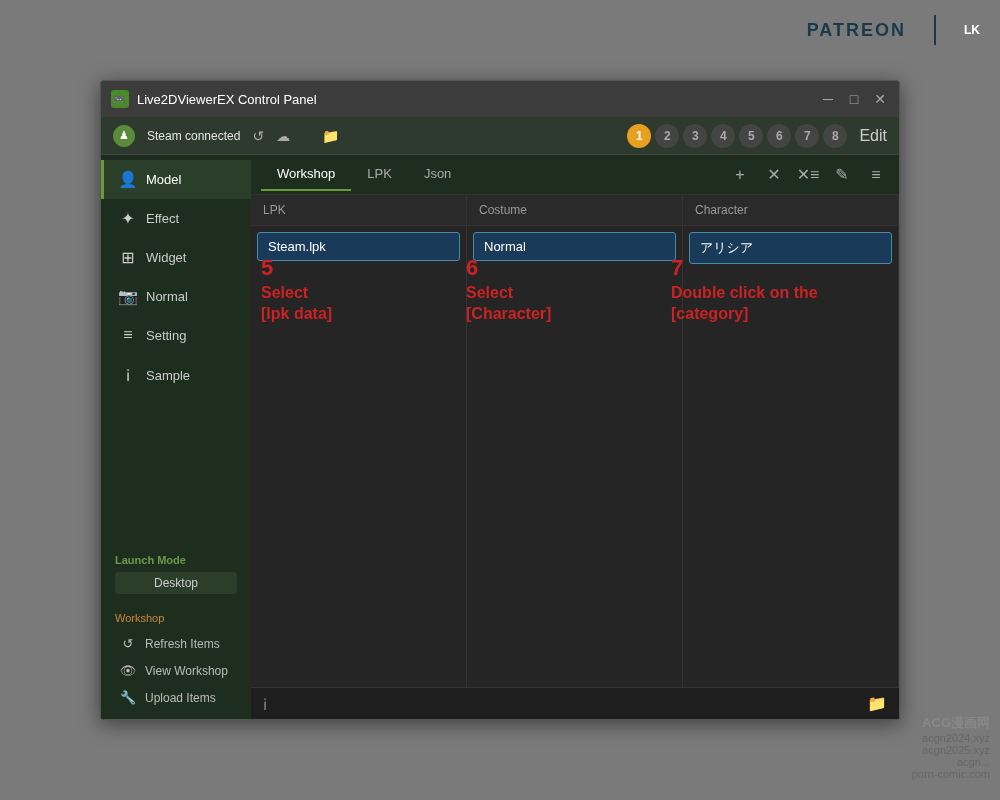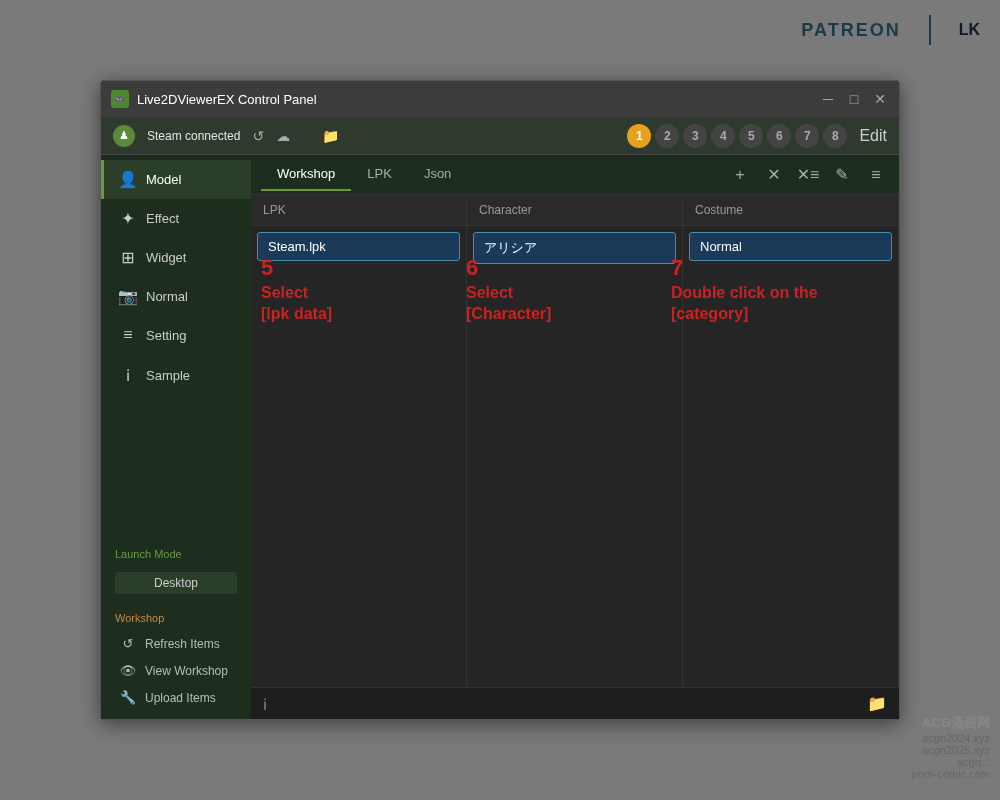--- a/index.html
+++ b/index.html
@@ -29,22 +29,22 @@
       font-size: 18px;
       font-weight: 700;
       letter-spacing: 2px;
     }
     .divider-line {
       width: 2px;
       height: 30px;
       background: #1a3a4a;
     }
     .lk-text {
-      color: #0f172a;
-      font-size: 16px;
+      color: #ffffff;
+      font-size: 12px;
       font-weight: 700;
     }
 
     
     .window {
       position: absolute;
       top: 80px;
       left: 100px;
       width: 800px;
       height: 640px;
@@ -194,21 +194,22 @@
       width: 20px;
       text-align: center;
     }
     .sidebar-spacer { flex: 1; }
     .launch-mode-section {
       padding: 10px 14px;
     }
     .launch-mode-label {
       color: #6a9a4a;
       font-size: 11px;
-      margin-bottom: 12px;
+      margin-bottom: 6px;
+      font-weight: bold;
     }
     .launch-mode-value {
       color: #ccc;
       font-size: 12px;
       background: #2a3e2a;
       padding: 4px 8px;
       border-radius: 3px;
       text-align: center;
     }
     .workshop-section {
@@ -490,30 +491,30 @@
       <div class="columns-panel">
 
         <div class="data-column">
           <div class="column-header">LPK</div>
           <div class="column-body">
             <div class="column-item selected">Steam.lpk</div>
           </div>
         </div>
 
         <div class="data-column">
+          <div class="column-header">Costume</div>
+          <div class="column-body">
+            <div class="column-item selected">Normal</div>
+          </div>
+        </div>
+
+        <div class="data-column">
           <div class="column-header">Character</div>
           <div class="column-body">
             <div class="column-item selected">アリシア</div>
-          </div>
-        </div>
-
-        <div class="data-column">
-          <div class="column-header">Costume</div>
-          <div class="column-body">
-            <div class="column-item selected">Normal</div>
           </div>
         </div>
 
         <div class="instruction-block" style="top:60px; left:10px;">
           <span class="instruction-number">5</span>
           <span class="instruction-text">Select<br>[lpk data]</span>
         </div>
 
         <div class="instruction-block" style="top:60px; left:215px;">
           <span class="instruction-number">6</span>

